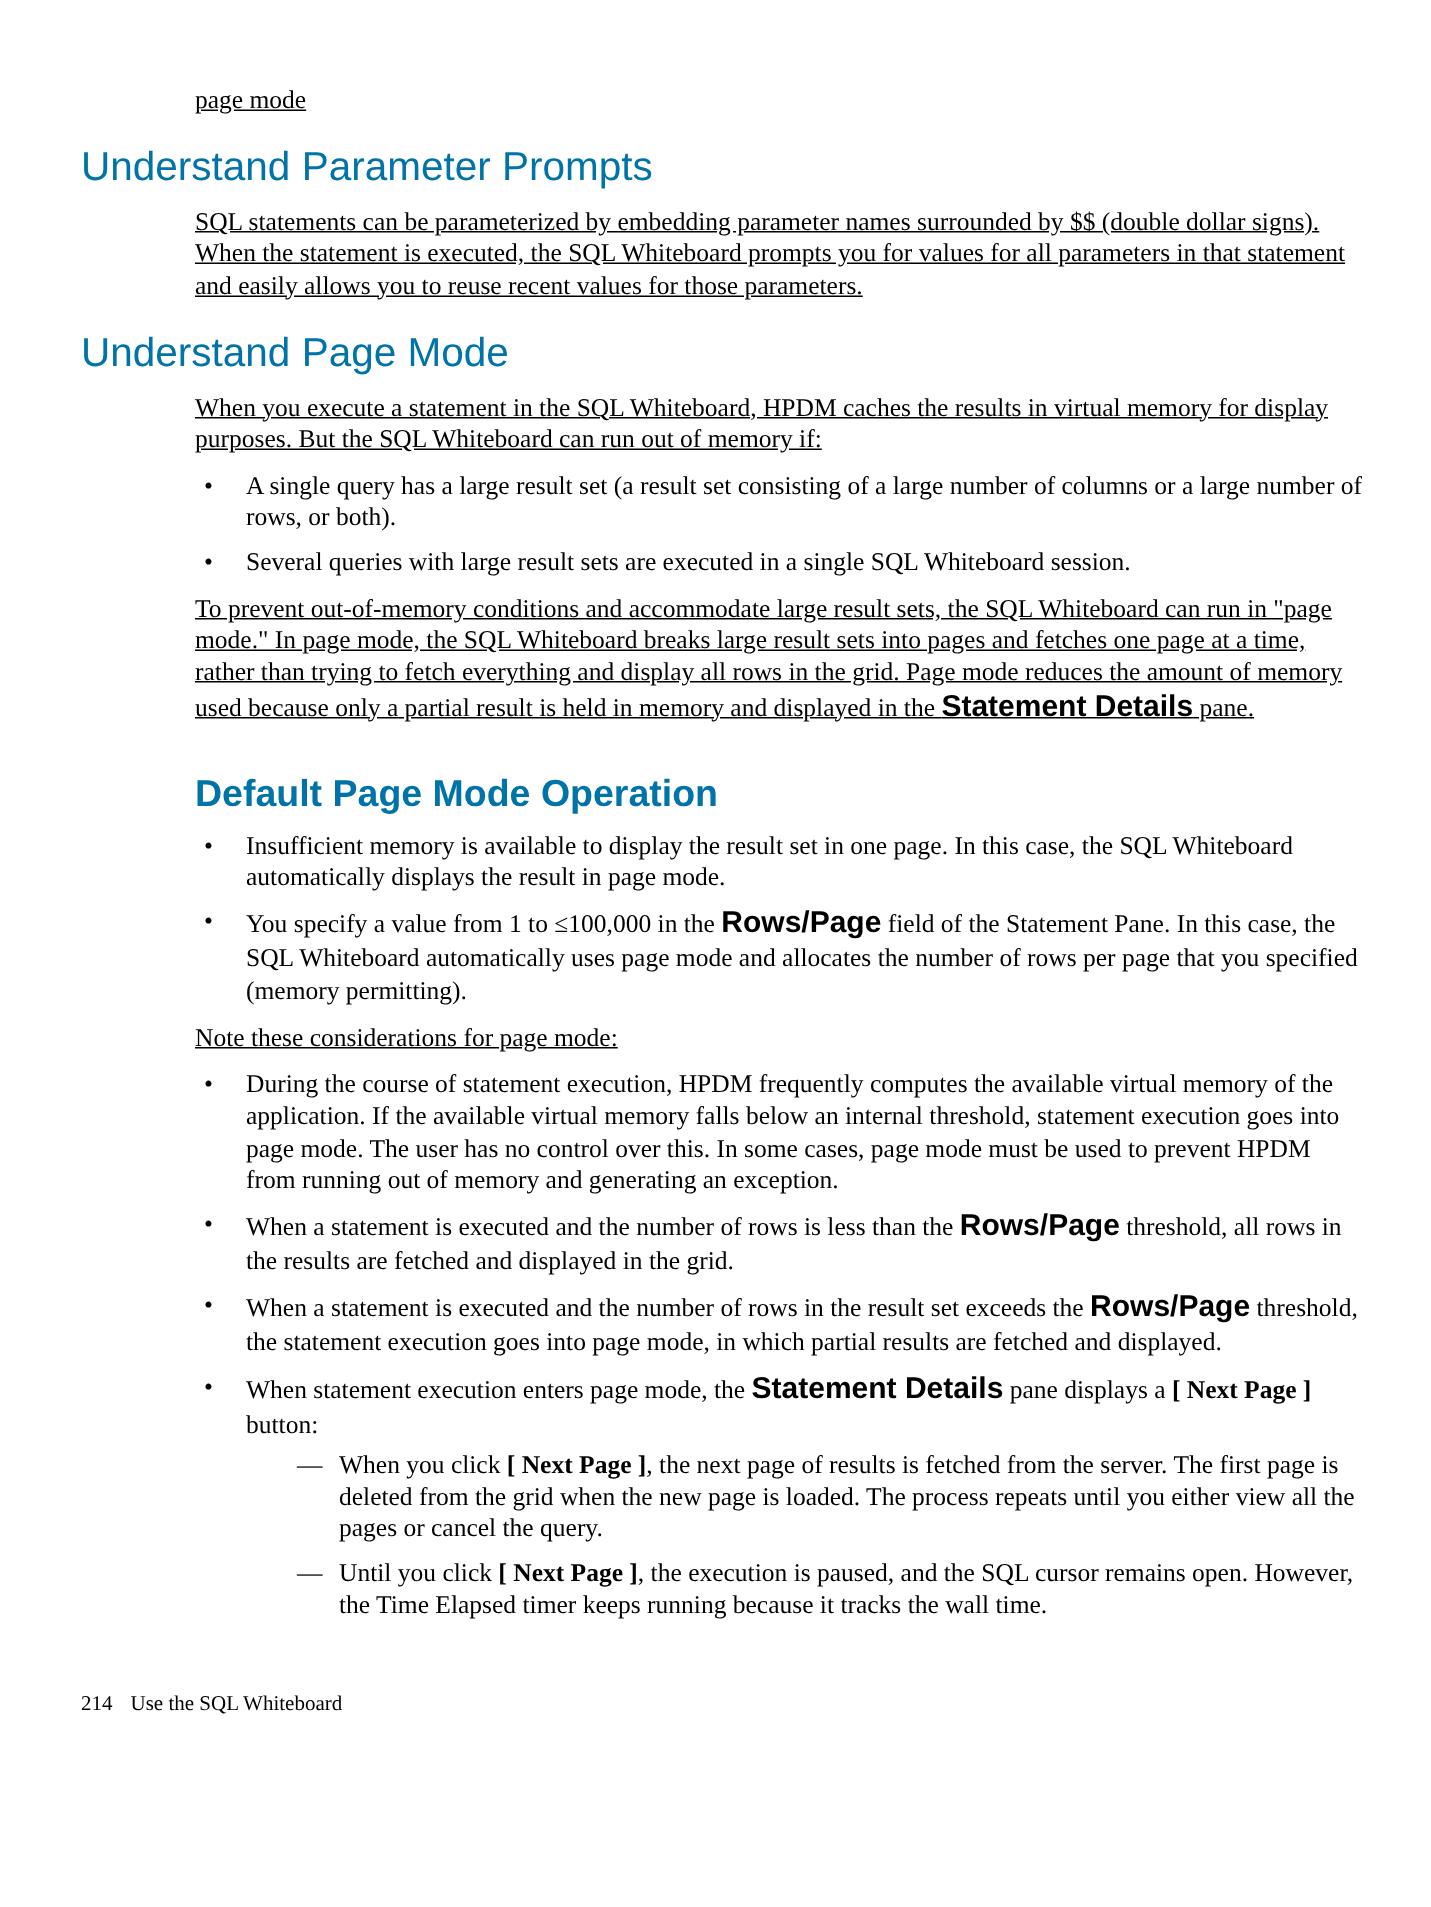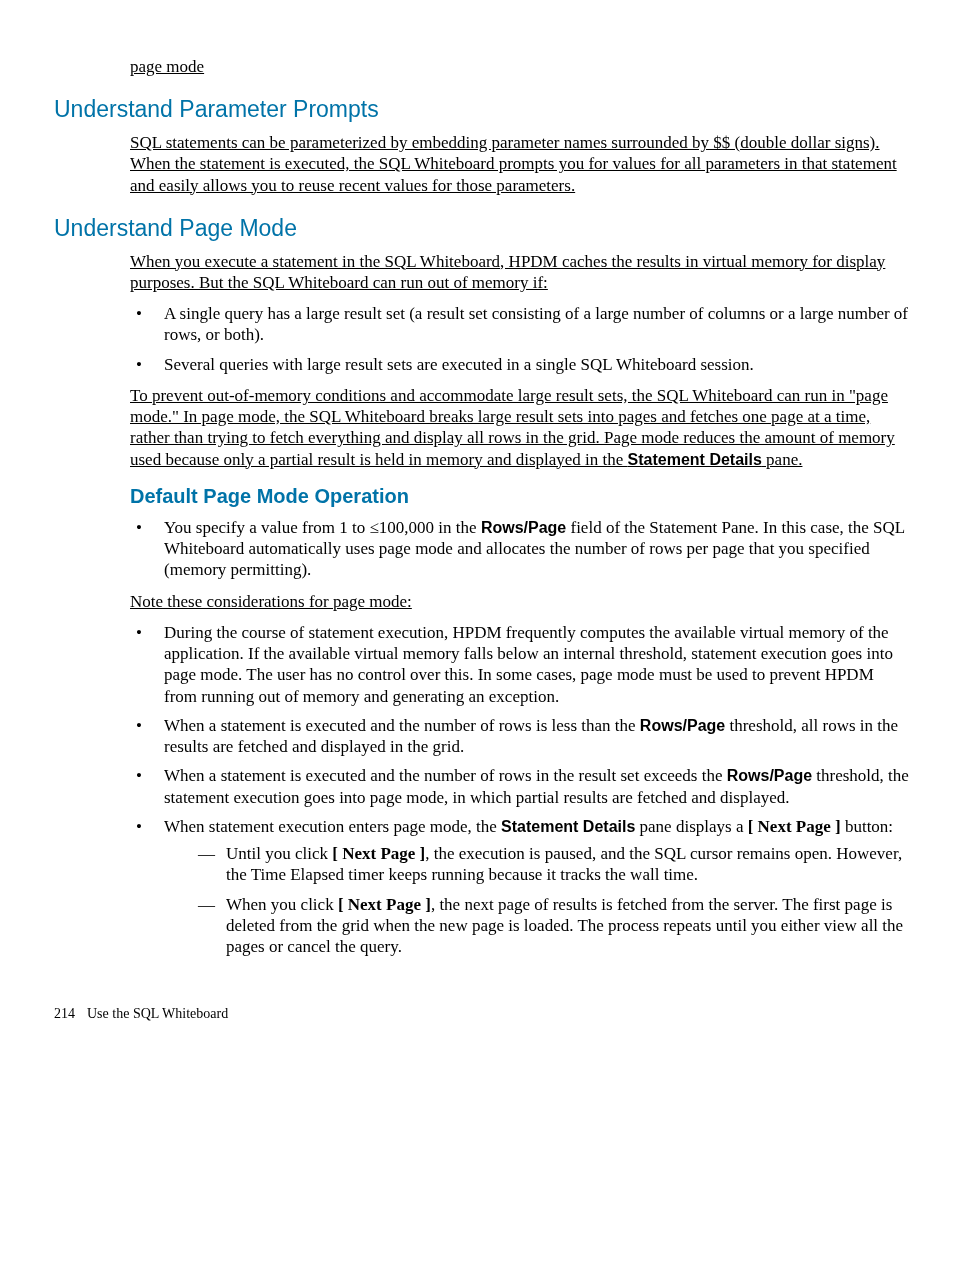--- a/index.html
+++ b/index.html
@@ -15,30 +15,30 @@
     line-height: 1.25;
     padding: 50px 44px 30px 54px;
     box-sizing: border-box;
   }
   .indent-block {
     margin-left: 76px;
   }
   .h1 {
     font-family: "Segoe UI Light", "Segoe UI", "Helvetica Neue", Arial, sans-serif;
     font-weight: 300;
-    font-size: 23px;
+    font-size: 27px;
     color: #0073a8;
     margin: 18px 0 8px 0;
   }
   .h2 {
     font-family: "Segoe UI Semibold", "Segoe UI", "Helvetica Neue", Arial, sans-serif;
     font-weight: 600;
-    font-size: 20px;
+    font-size: 25px;
     color: #0073a8;
-    margin: 14px 0 8px 0;
+    margin: 30px 0 8px 0;
   }
   p {
     margin: 6px 0 10px 0;
     text-align: left;
     text-decoration: underline;
   }
   ul.bullets {
     list-style: none;
     padding: 0;
     margin: 4px 0 10px 0;
@@ -67,21 +67,21 @@
   }
   ul.dashes > li::before {
     content: "—";
     position: absolute;
     left: 0;
     top: 0;
   }
   .sans-bold {
     font-family: Arial, "Helvetica Neue", Helvetica, sans-serif;
     font-weight: bold;
-    font-size: 16px;
+    font-size: 20px;
   }
   .serif-bold {
     font-weight: bold;
   }
   .footer {
     margin-top: 48px;
     font-size: 14px;
   }
   .page-num {
     display: inline-block;
@@ -106,42 +106,43 @@
   <ul class="bullets">
     <li>A single query has a large result set (a result set consisting of a large number of columns or a large number of rows, or both).</li>
     <li>Several queries with large result sets are executed in a single SQL Whiteboard session.</li>
   </ul>
   <p>
     <span>To prevent out-of-memory conditions and accommodate large result sets, the SQL Whiteboard can run in "page mode." In page mode, the SQL Whiteboard breaks large result sets into pages and fetches one page at a time, rather than trying to fetch everything and display all rows in the grid. Page mode reduces the amount of memory used because only a partial result is held in memory and displayed in the </span><span class="sans-bold">Statement Details</span><span> pane.</span>
   </p>
 
   <div class="h2">Default Page Mode Operation</div>
   <ul class="bullets">
+    <li>Insufficient memory is available to display the result set in one page. In this case, the SQL Whiteboard automatically displays the result in page mode.</li>
     <li>
       <span>You specify a value from 1 to ≤100,000 in the </span><span class="sans-bold">Rows/Page</span><span> field of the Statement Pane. In this case, the SQL Whiteboard automatically uses page mode and allocates the number of rows per page that you specified (memory permitting).</span>
     </li>
   </ul>
 
   <p>Note these considerations for page mode:</p>
   <ul class="bullets">
     <li>During the course of statement execution, HPDM frequently computes the available virtual memory of the application. If the available virtual memory falls below an internal threshold, statement execution goes into page mode. The user has no control over this. In some cases, page mode must be used to prevent HPDM from running out of memory and generating an exception.</li>
     <li>
       <span>When a statement is executed and the number of rows is less than the </span><span class="sans-bold">Rows/Page</span><span> threshold, all rows in the results are fetched and displayed in the grid.</span>
     </li>
     <li>
       <span>When a statement is executed and the number of rows in the result set exceeds the </span><span class="sans-bold">Rows/Page</span><span> threshold, the statement execution goes into page mode, in which partial results are fetched and displayed.</span>
     </li>
     <li>
       <span>When statement execution enters page mode, the </span><span class="sans-bold">Statement Details</span><span> pane displays a </span><span class="serif-bold">[ Next Page ]</span><span> button:</span>
       <ul class="dashes">
         <li>
-          <span>Until you click </span><span class="serif-bold">[ Next Page ]</span><span>, the execution is paused, and the SQL cursor remains open. However, the Time Elapsed timer keeps running because it tracks the wall time.</span>
+          <span>When you click </span><span class="serif-bold">[ Next Page ]</span><span>, the next page of results is fetched from the server. The first page is deleted from the grid when the new page is loaded. The process repeats until you either view all the pages or cancel the query.</span>
         </li>
         <li>
-          <span>When you click </span><span class="serif-bold">[ Next Page ]</span><span>, the next page of results is fetched from the server. The first page is deleted from the grid when the new page is loaded. The process repeats until you either view all the pages or cancel the query.</span>
+          <span>Until you click </span><span class="serif-bold">[ Next Page ]</span><span>, the execution is paused, and the SQL cursor remains open. However, the Time Elapsed timer keeps running because it tracks the wall time.</span>
         </li>
       </ul>
     </li>
   </ul>
 </div>
 
 <div class="footer">
   <span class="page-num">214</span><span>Use the SQL Whiteboard</span>
 </div>
 

